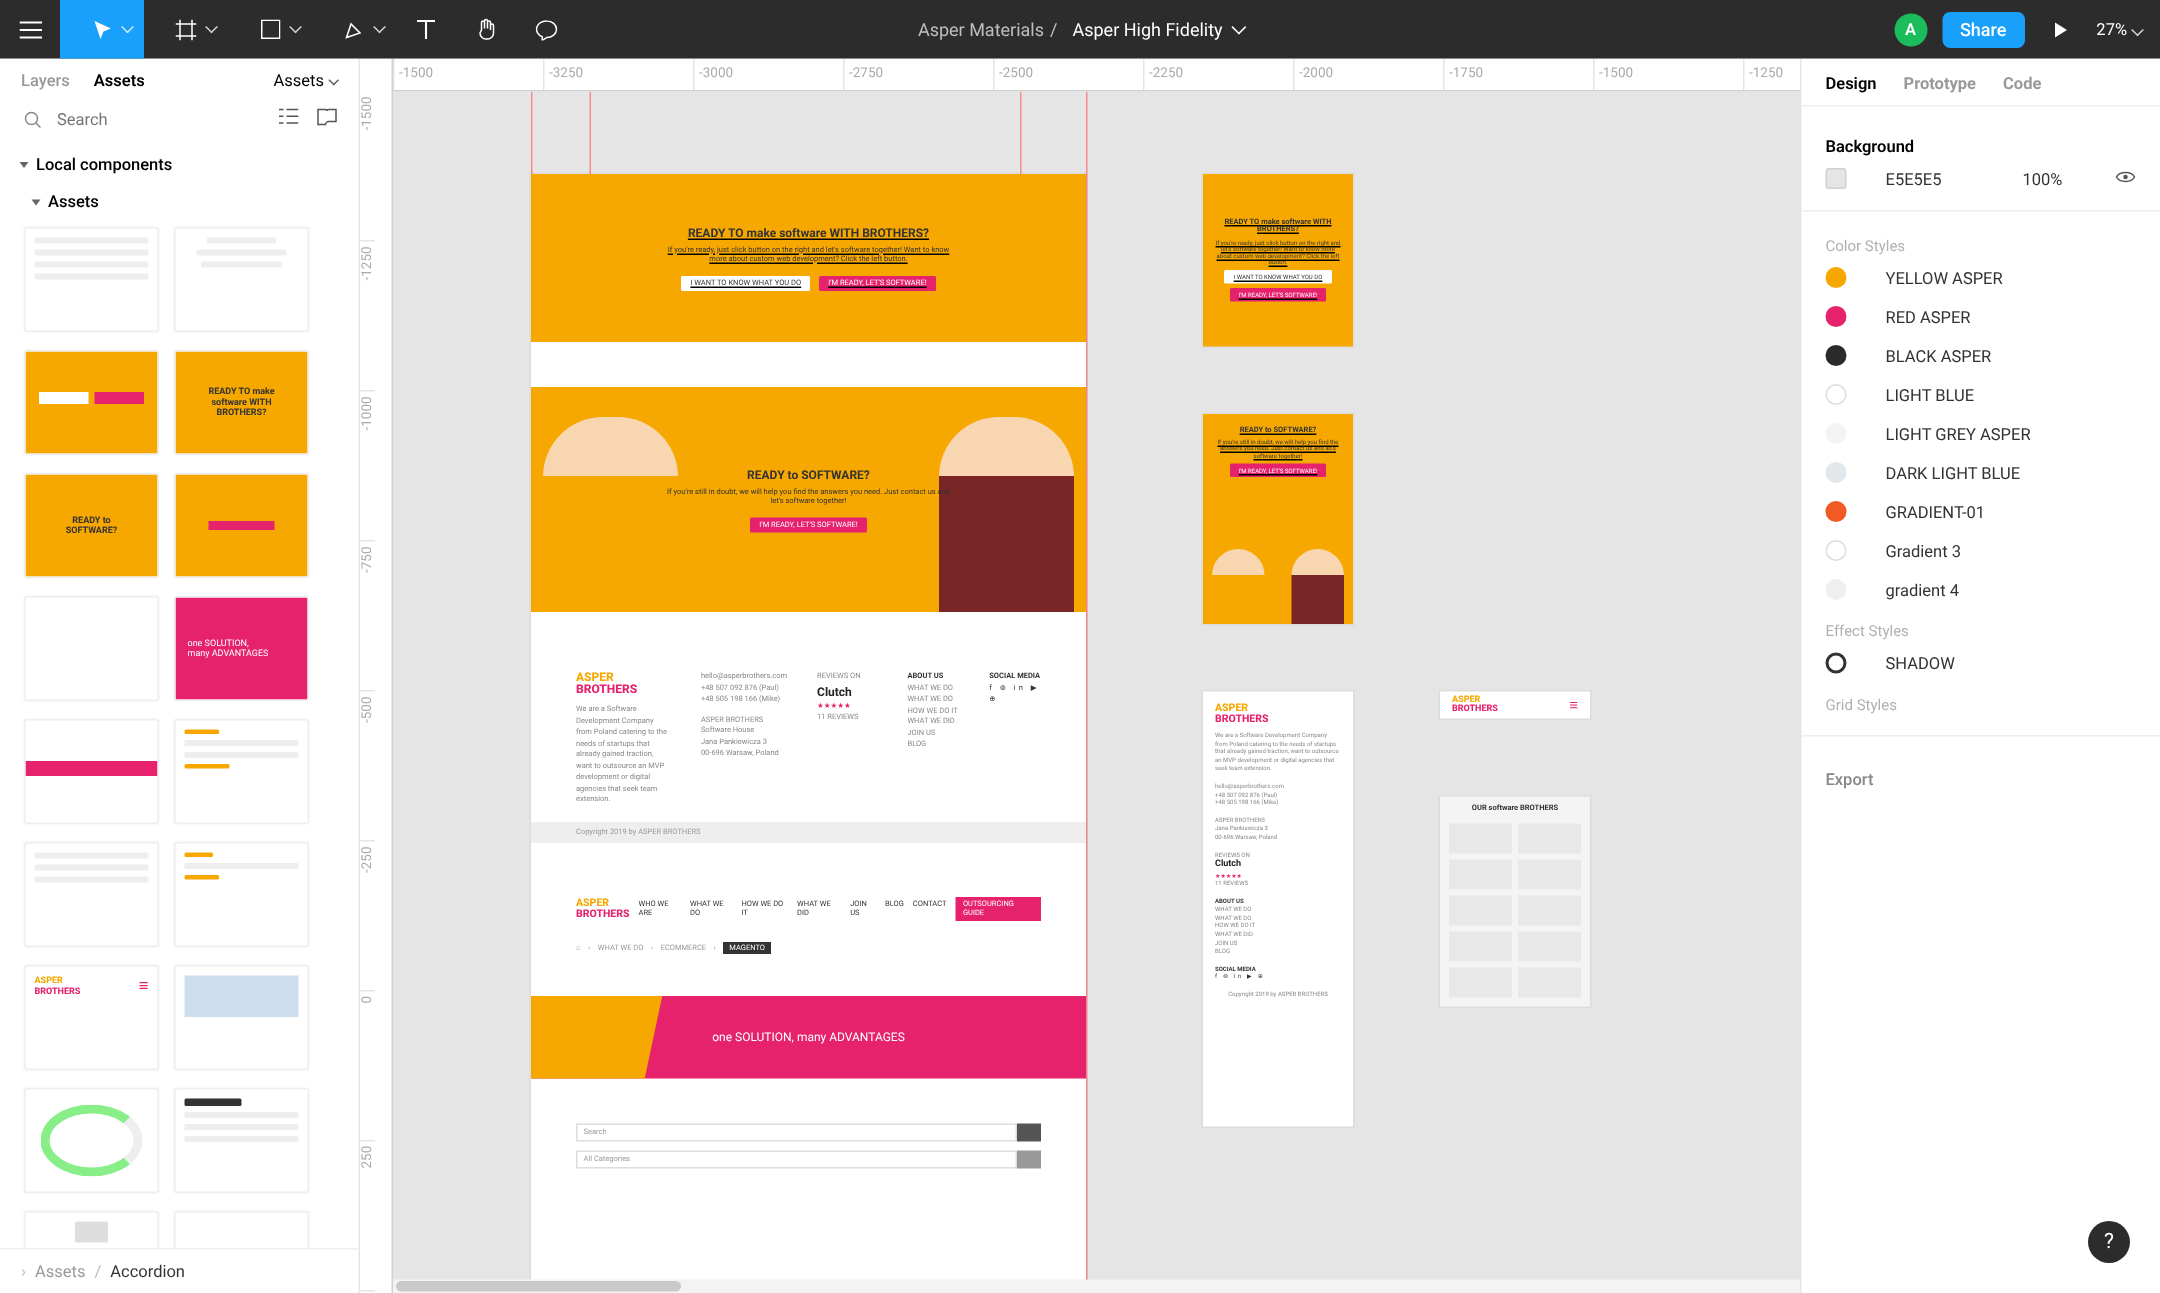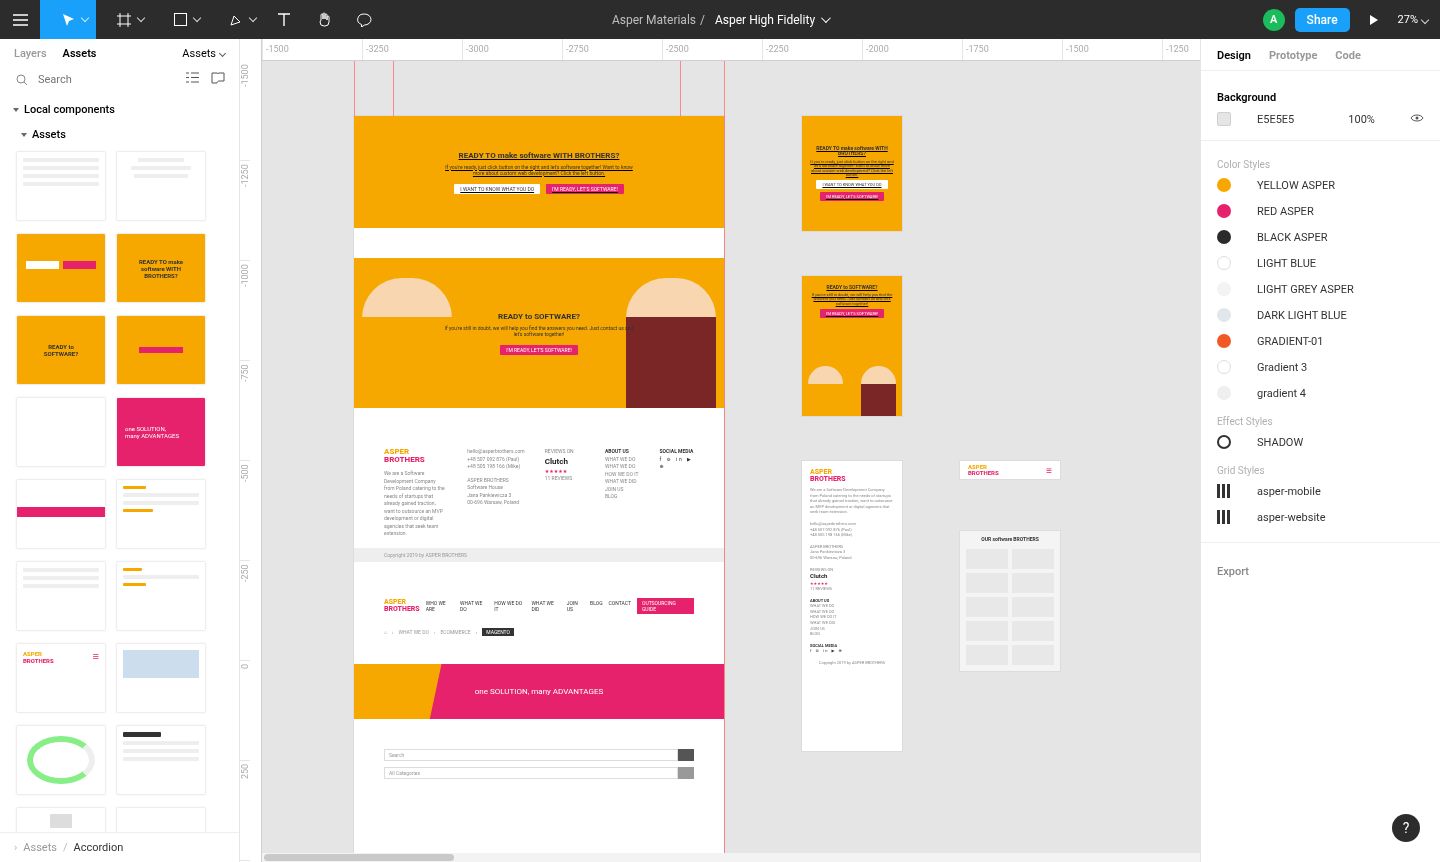--- a/index.html
+++ b/index.html
@@ -648,38 +648,20 @@
 
       <div class="rp-subtle">Effect Styles</div>
       <div id="effect-styles">
           <div class="rp-row">
             <span class="ring"></span>
             <span class="rp-label">SHADOW</span>
           </div>
         </div>
 
       <div class="rp-subtle">Grid Styles</div>
-      <div id="grid-styles">
-          <div class="rp-row">
-            <span class="bars">
-              <i></i>
-              <i></i>
-              <i></i>
-            </span>
-            <span class="rp-label">asper-mobile</span>
-          </div>
-          <div class="rp-row">
-            <span class="bars">
-              <i></i>
-              <i></i>
-              <i></i>
-            </span>
-            <span class="rp-label">asper-website</span>
-          </div>
-        </div>
 
       <div style="height:1px;background:#eee;margin:12px -16px"></div>
       <div class="rp-section" style="font-weight:500;color:#888">Export</div>
     </div>
   </div>
 </div>
 
 <div class="help">?</div>
 
 </body></html>

